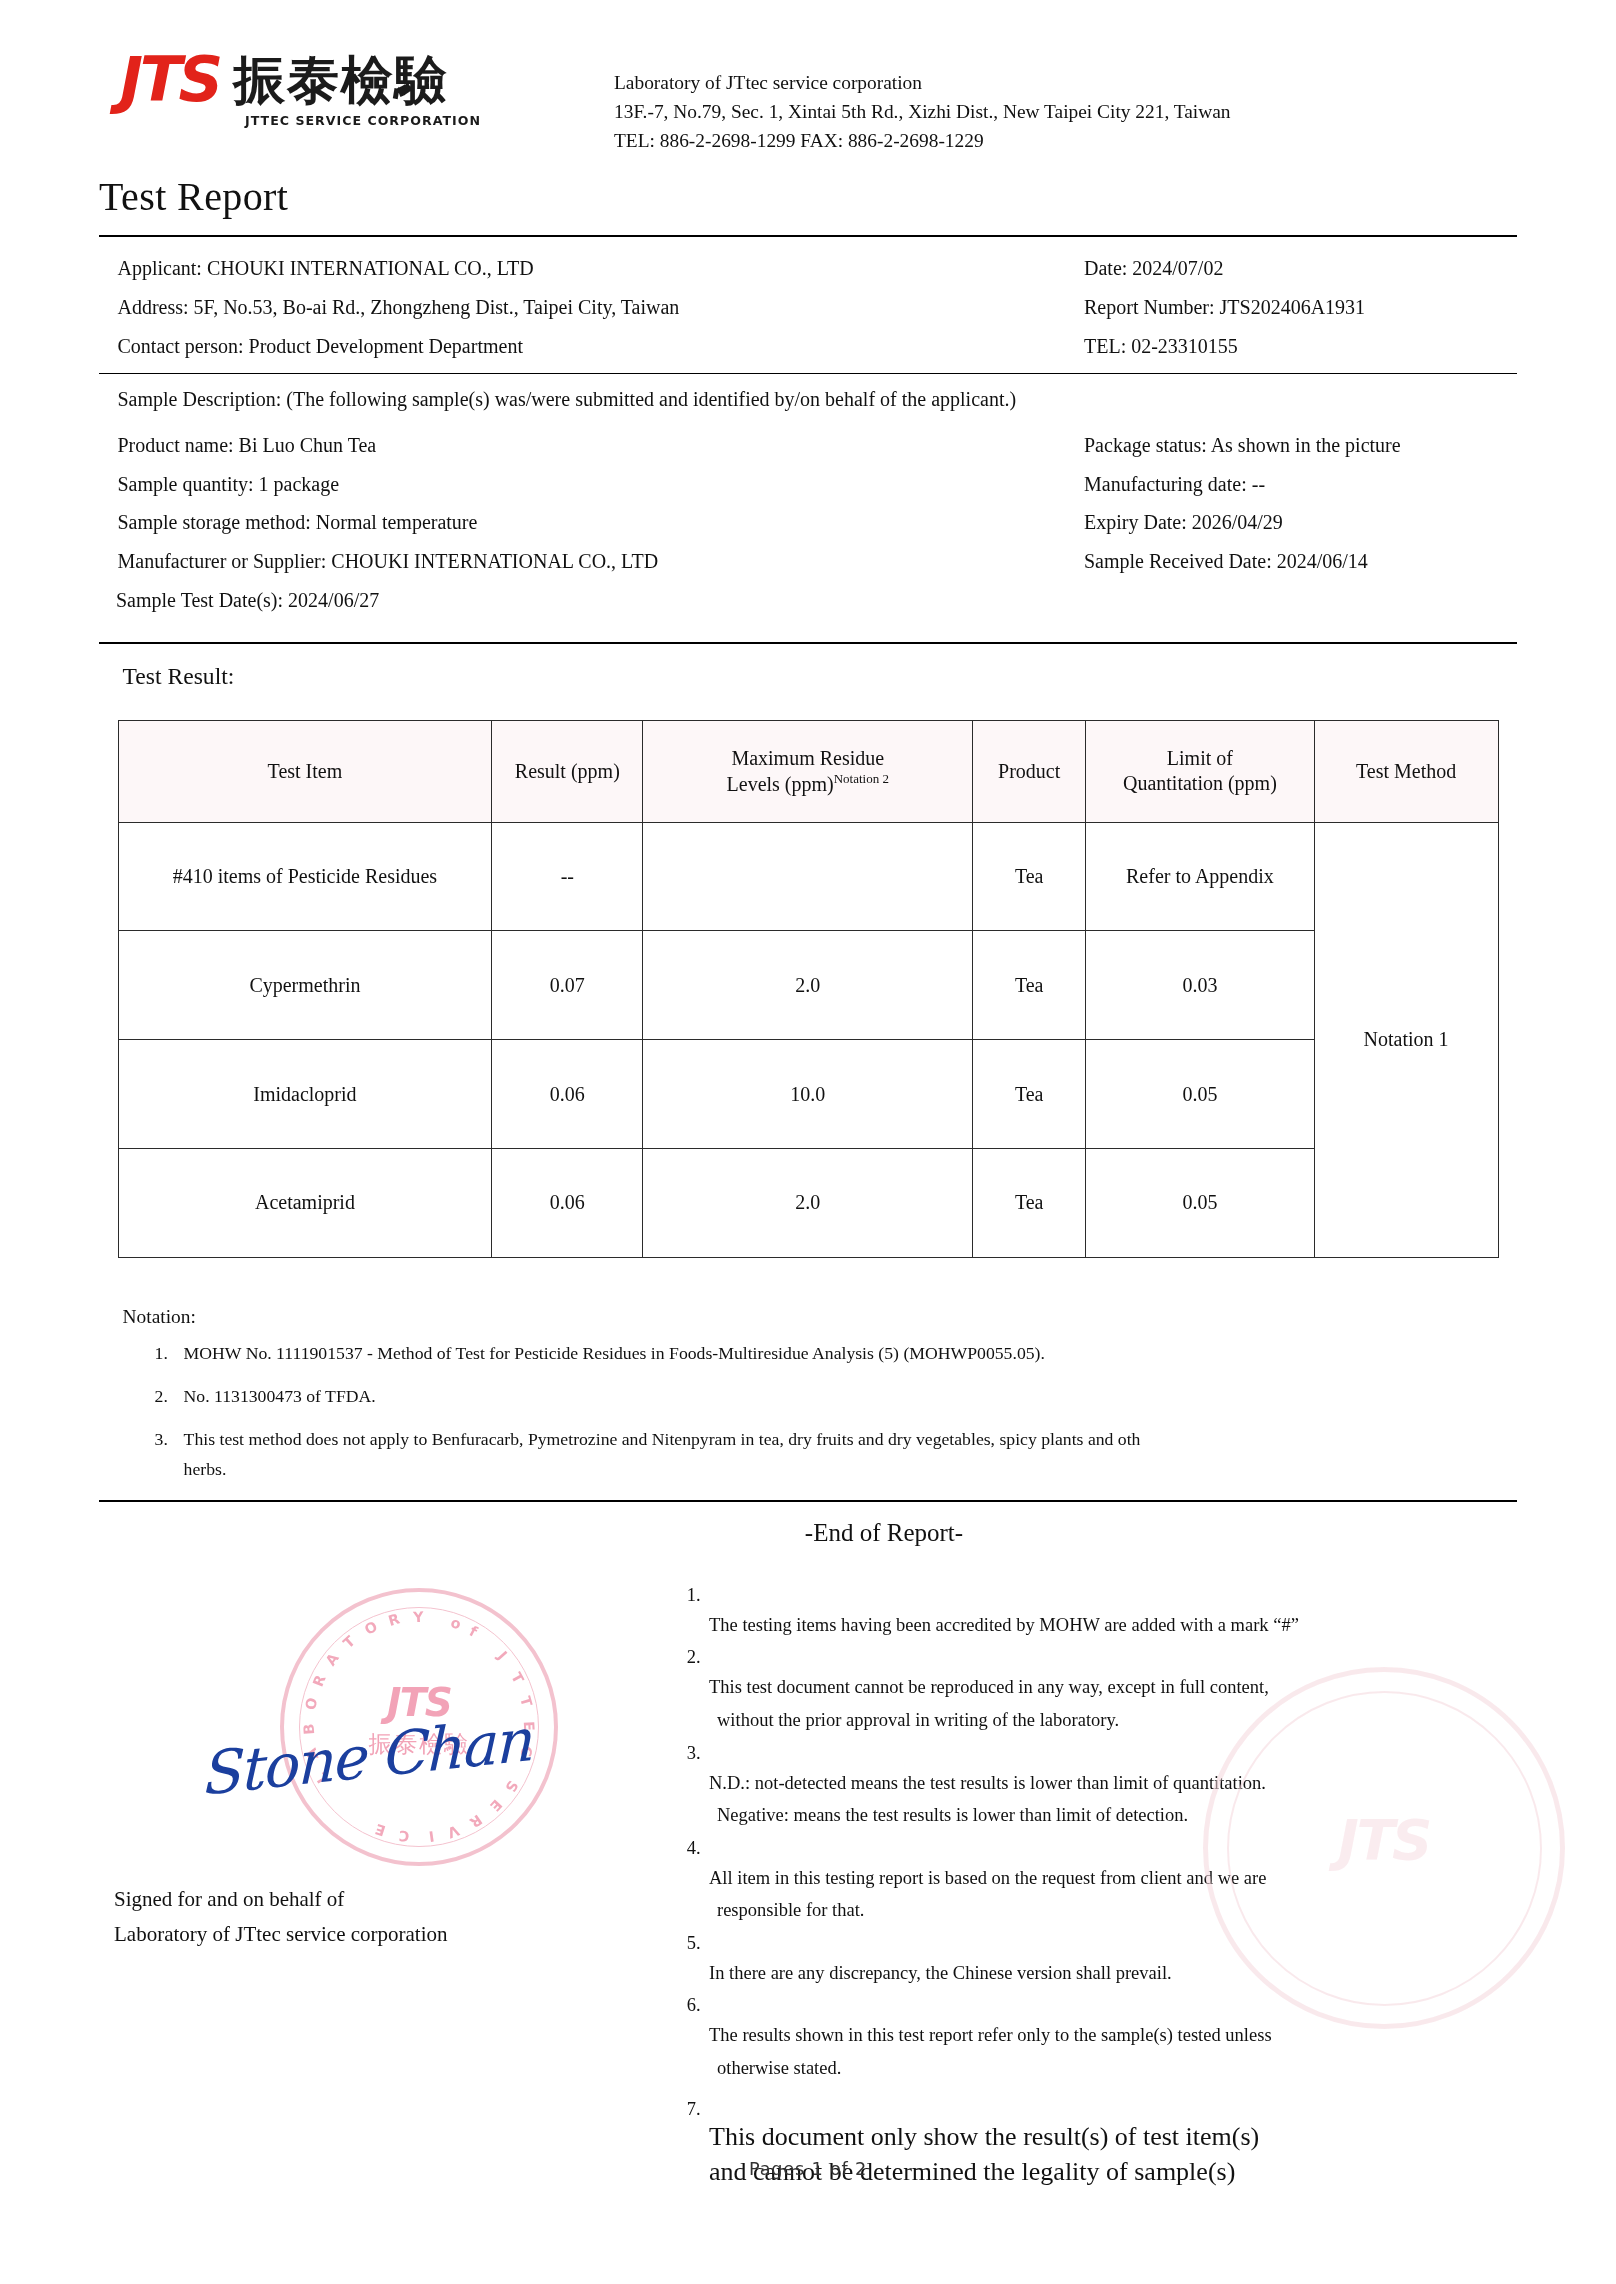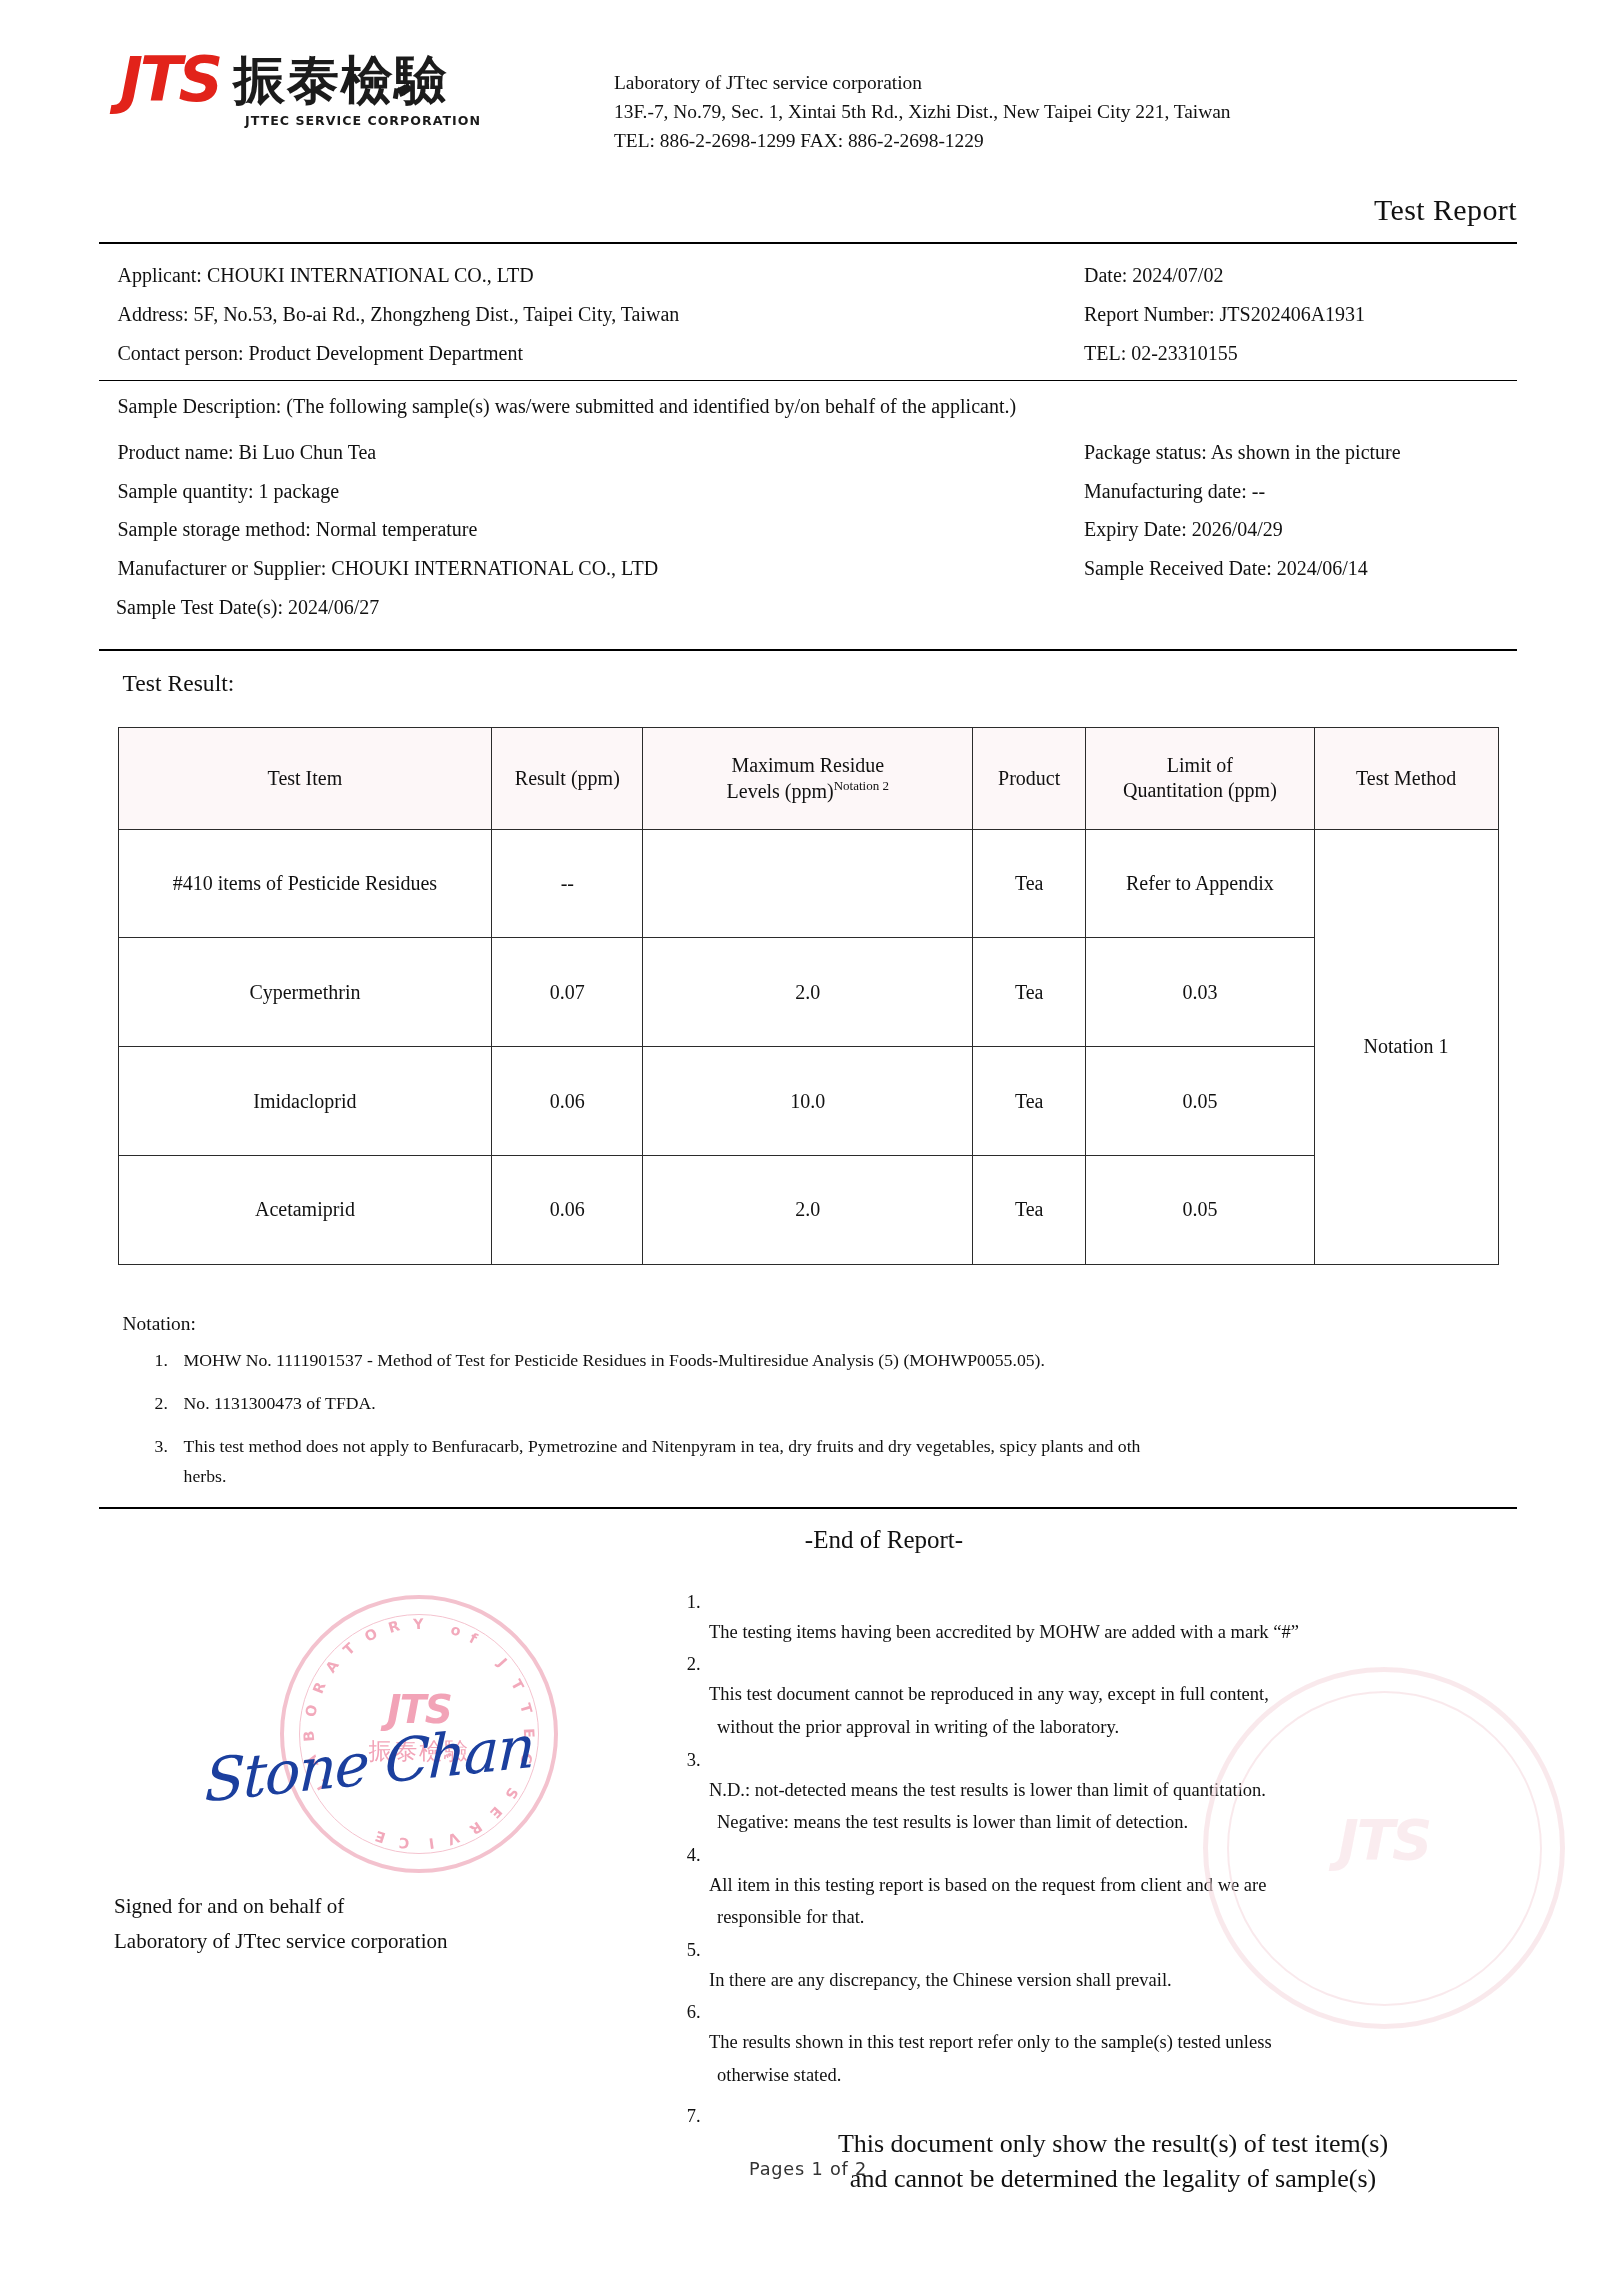--- a/index.html
+++ b/index.html
@@ -69,23 +69,23 @@
   }
   .lab-info {
     flex: 1;
     font-size: 19.4px;
     line-height: 1.5;
     padding-top: 17px;
     padding-left: 10px;
     color: #111;
   }
   .report-title {
-    text-align: right;
-    font-size: 30px;
-    margin-top: 38px;
+    text-align: left;
+    font-size: 40px;
+    margin-top: 18px;
     letter-spacing: 0.4px;
   }
 
   
   .rule-thick {
     border-top: 2.5px solid #000;
     margin-top: 15px;
   }
   .rule-thin {
     border-top: 1.3px solid #000;
@@ -311,21 +311,20 @@
     margin-top: 1.7px;
   }
   .term-big .term-num {
     flex: 0 0 29px;
     font-size: 18.5px;
     padding-top: 10px;
   }
   .term-big .term-text {
     font-size: 26px;
     line-height: 1.35;
-    text-align: center;
   }
   .watermark {
     position: absolute;
     right: 51px;
     top: 1667px;
     width: 362px;
     height: 362px;
     border: 5px solid #f5d8de;
     border-radius: 50%;
     box-sizing: border-box;

